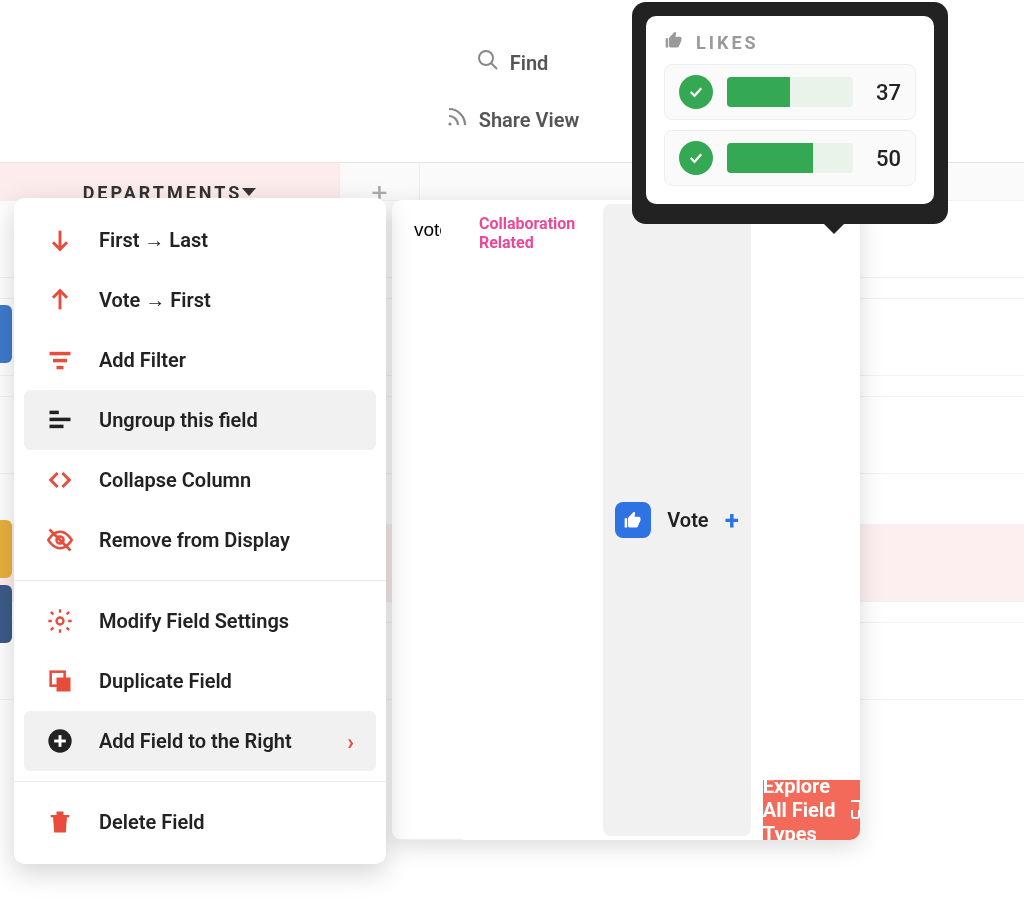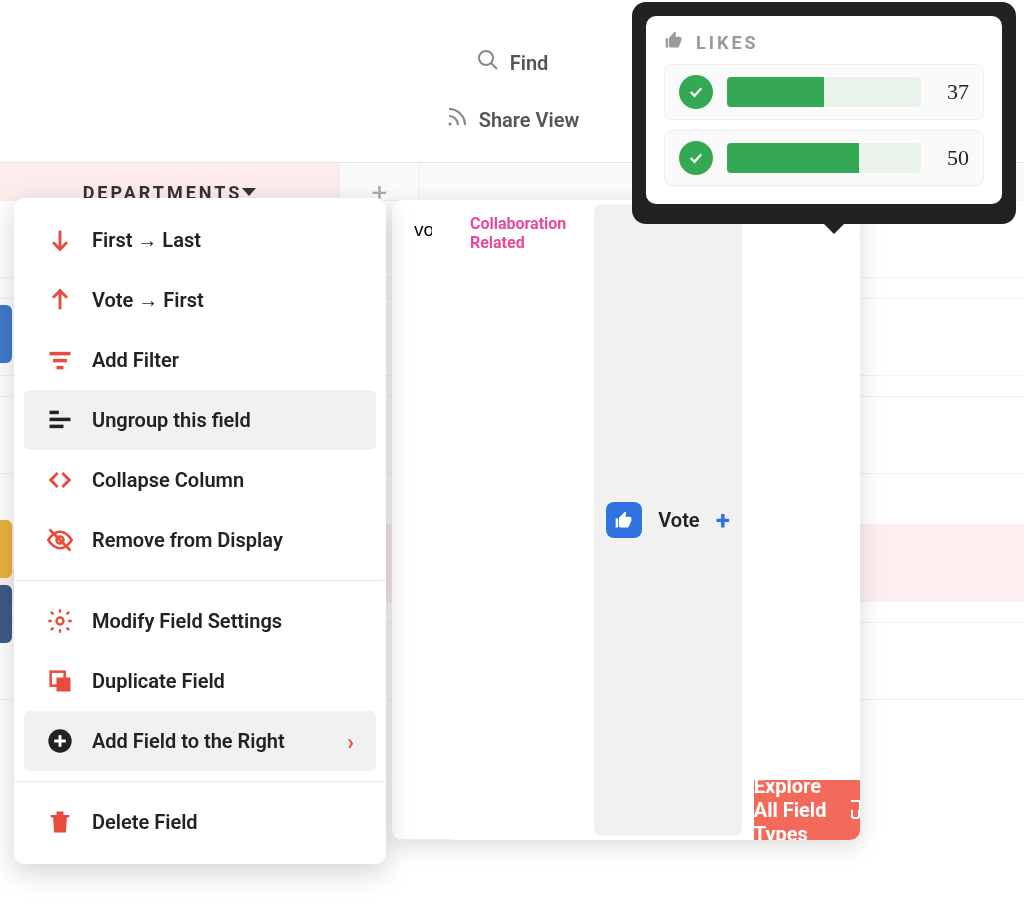--- a/index.html
+++ b/index.html
@@ -88,21 +88,21 @@
     width: 372px;
     background: #fff;
     border-radius: 10px;
     box-shadow: 0 8px 28px rgba(0,0,0,0.18);
     padding: 12px 0;
     z-index: 20;
   }
   .ctx-item {
     display: flex;
     align-items: center;
-    gap: 18px;
+    gap: 25px;
     padding: 16px 22px;
     font-size: 20px;
     font-weight: 600;
     color: #222;
     cursor: pointer;
     border-radius: 6px;
     margin: 0 10px;
   }
   .ctx-item.hover { background: #f1f1f1; }
   .ctx-item .icon { width: 28px; display:flex; justify-content:center; }
@@ -155,33 +155,33 @@
     background:#2f72e4; display:flex; align-items:center; justify-content:center;
   }
   .picker-row .label { font-size:20px; font-weight:600; color:#222; }
   .picker-row .plus { margin-left:auto; color:#2f72e4; font-size:26px; font-weight:700; }
   .picker-footer {
     margin-top:auto;
     background:#f36a5a;
     color:#fff;
     font-weight:700;
     font-size:20px;
-    display:flex; align-items:center; justify-content:center; gap:21px;
+    display:flex; align-items:center; justify-content:center; gap:12px;
     height:60px;
     cursor:pointer;
   }
   .picker-footer .ext { width:18px; height:18px; border:2px solid #fff; border-radius:3px; position:relative;}
   .picker-footer .ext::after{content:""; position:absolute; right:-3px; top:-3px; width:8px;height:8px; background:#f36a5a; border-top:2px solid #fff; border-right:2px solid #fff;}
 
   
   .tooltip {
     position:absolute;
     left: 632px;
     top: 2px;
-    width: 384px;
+    width: 316px;
     background:#222;
     border-radius:14px;
     padding: 14px 14px 20px;
     color:#fff;
     z-index: 30;
   }
   .tooltip .tail {
     position:absolute; bottom:-10px; left:190px;
     width:0;height:0;
     border-left:12px solid transparent;
@@ -195,21 +195,21 @@
     color:#222;
   }
   .tip-title {
     display:flex; align-items:center; gap:12px;
     color:#9a9a9a; font-weight:700; letter-spacing:3px; font-size:18px;
     margin-bottom:10px;
   }
   .like-row {
     display:flex; align-items:center; gap:14px;
     background:#fafafa; border:1px solid #eee; border-radius:8px;
-    padding:10px 14px; margin-top:10px;font-family:Liberation Serif, serif;
+    padding:10px 14px; margin-top:10px;
   }
   .dot {
     width:34px; height:34px; border-radius:50%;
     background:#34a853; display:flex; align-items:center; justify-content:center;
   }
   .bar {
     flex:1; height:30px; background:#e9f3ea; border-radius:4px; position:relative; overflow:hidden;
   }
   .bar-fill { position:absolute; left:0; top:0; bottom:0; background:#34a853; }
   .like-val { font-size:22px; font-weight:500; color:#222; width:34px; text-align:right;}

